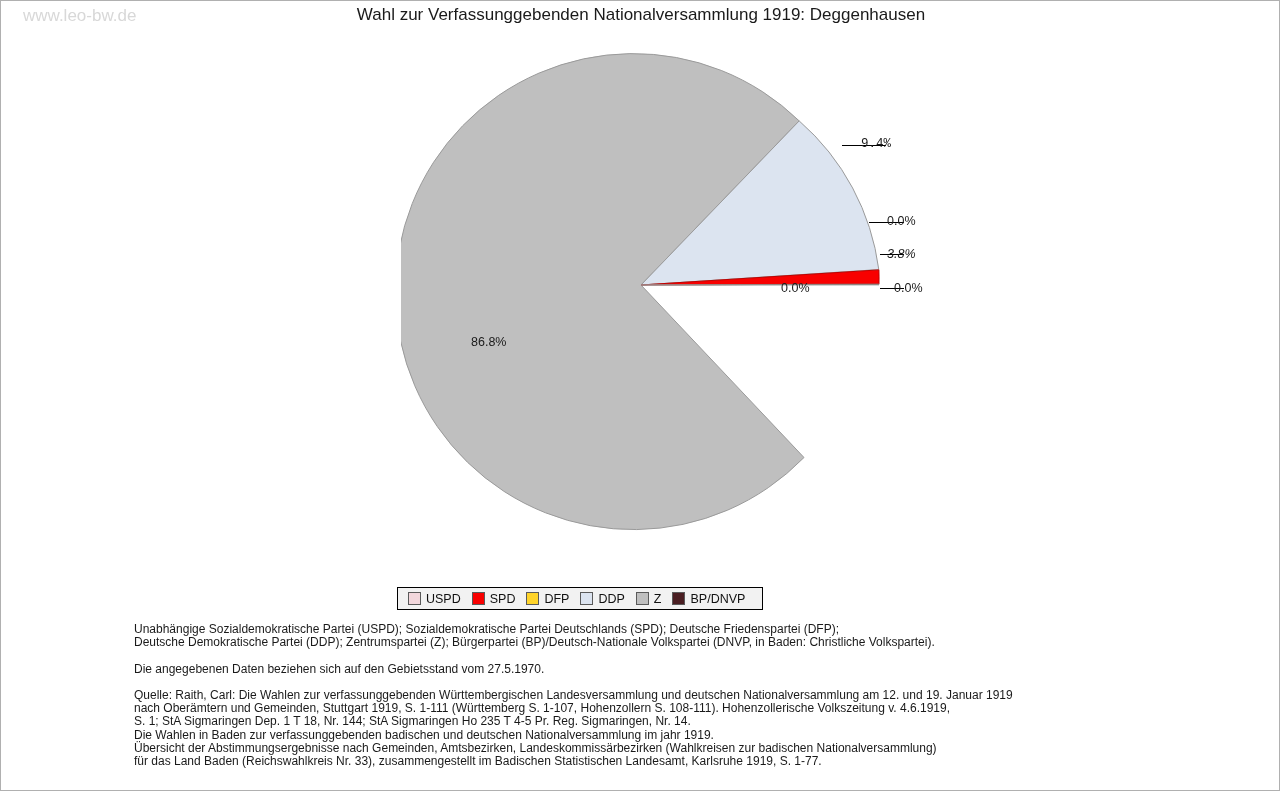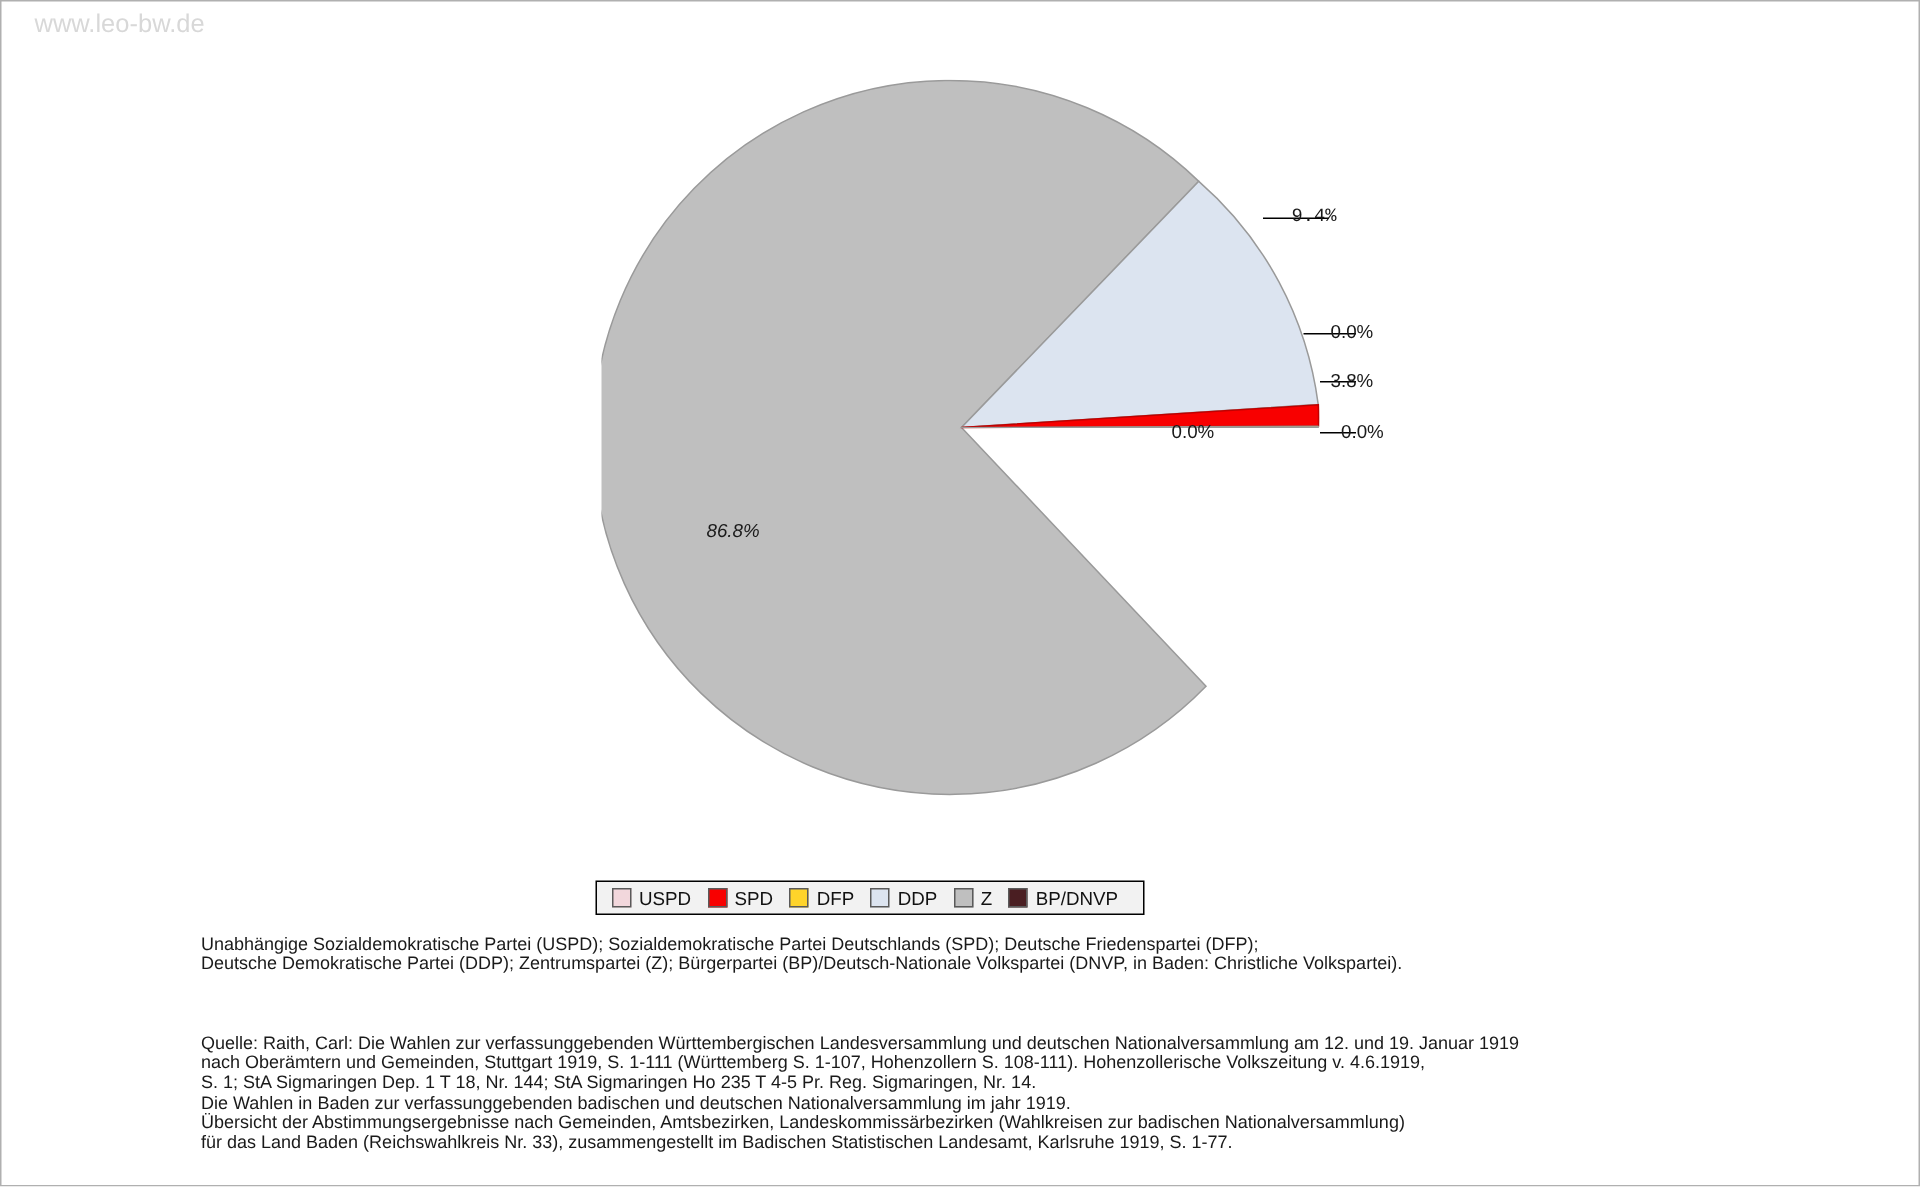--- a/index.html
+++ b/index.html
@@ -103,20 +103,21 @@
   #foot2 { top: 662px; }
   #foot3 { top: 688px; }
 </style>
 </head>
 <body>
 
 <div id="page">
 
   <div id="watermark">www.leo-bw.de</div>
 
+  <div id="chart-title">Wahl zur Verfassunggebenden Nationalversammlung 1919: Deggenhausen</div>
 
   <div id="pie-area">
     <svg id="pie" viewBox="0 0 480 480">
 
       <path d="M 240 232 L 403.0 404.5 A 238 238 0 1 1 398.2 67.9 Z" fill="#bfbfbf" stroke="#9a9a9a" stroke-width="1"></path>
 
       <path d="M 240 232 L 398.2 67.9 A 238 238 0 0 1 477.8 216.6 Z" fill="#dce4f0" stroke="#9a9a9a" stroke-width="1"></path>
 
       <path d="M 240 232 L 477.8 216.6 L 477.9 216.9 Z" fill="#f2d7dc" stroke="#9a9a9a" stroke-width="0.6"></path>
 
@@ -128,24 +129,24 @@
     </svg>
 
     <div class="leader" style="left:441px; top:92px; width:44px;"></div>
     <div class="leader" style="left:468px; top:169px; width:35px;"></div>
     <div class="leader" style="left:479px; top:201px; width:24px;"></div>
     <div class="leader" style="left:479px; top:235px; width:24px;"></div>
   </div>
 
   <div class="pct-label" style="left:860px; top:136px;font-family:Liberation Mono, monospace;">9.4%</div>
   <div class="pct-label" style="left:886px; top:213px;">0.0%</div>
-  <div class="pct-label" style="left:886px; top:246px;">3.8%</div>
+  <div class="pct-label" style="left:886px; top:246px;font-style:italic;">3.8%</div>
   <div class="pct-label" style="left:780px; top:280px;">0.0%</div>
   <div class="pct-label" style="left:893px; top:280px;">0.0%</div>
-  <div class="pct-label" style="left:470px; top:346px;font-style:italic;">86.8%</div>
+  <div class="pct-label" style="left:470px; top:334px;">86.8%</div>
 
   <div id="legend">
     <div class="legend-item">
       <span class="legend-swatch" style="background:#f2d7dc;"></span>
       <span class="legend-label">USPD</span>
     </div>
     <div class="legend-item">
       <span class="legend-swatch" style="background:#f80000;"></span>
       <span class="legend-label">SPD</span>
     </div>
@@ -163,20 +164,21 @@
     </div>
     <div class="legend-item">
       <span class="legend-swatch" style="background:#4a1e22;"></span>
       <span class="legend-label">BP/DNVP</span>
     </div>
   </div>
 
   <div class="foot" id="foot1"><span>Unabhängige Sozialdemokratische Partei (USPD); Sozialdemokratische Partei Deutschlands (SPD); Deutsche Friedenspartei (DFP);</span>
 <span>Deutsche Demokratische Partei (DDP); Zentrumspartei (Z); Bürgerpartei (BP)/Deutsch-Nationale Volkspartei (DNVP, in Baden: Christliche Volkspartei).</span></div>
 
+  <div class="foot" id="foot2">Die angegebenen Daten beziehen sich auf den Gebietsstand vom 27.5.1970.</div>
 
   <div class="foot" id="foot3"><span>Quelle: Raith, Carl: Die Wahlen zur verfassunggebenden Württembergischen Landesversammlung und deutschen Nationalversammlung am 12. und 19. Januar 1919</span>
 <span>nach Oberämtern und Gemeinden, Stuttgart 1919, S. 1-111 (Württemberg S. 1-107, Hohenzollern S. 108-111). Hohenzollerische Volkszeitung v. 4.6.1919,</span>
 <span>S. 1; StA Sigmaringen Dep. 1 T 18, Nr. 144; StA Sigmaringen Ho 235 T 4-5 Pr. Reg. Sigmaringen, Nr. 14.</span>
 <span>Die Wahlen in Baden zur verfassunggebenden badischen und deutschen Nationalversammlung im jahr 1919.</span>
 <span>Übersicht der Abstimmungsergebnisse nach Gemeinden, Amtsbezirken, Landeskommissärbezirken (Wahlkreisen zur badischen Nationalversammlung)</span>
 <span>für das Land Baden (Reichswahlkreis Nr. 33), zusammengestellt im Badischen Statistischen Landesamt, Karlsruhe 1919, S. 1-77.</span></div>
 
 </div>
 

